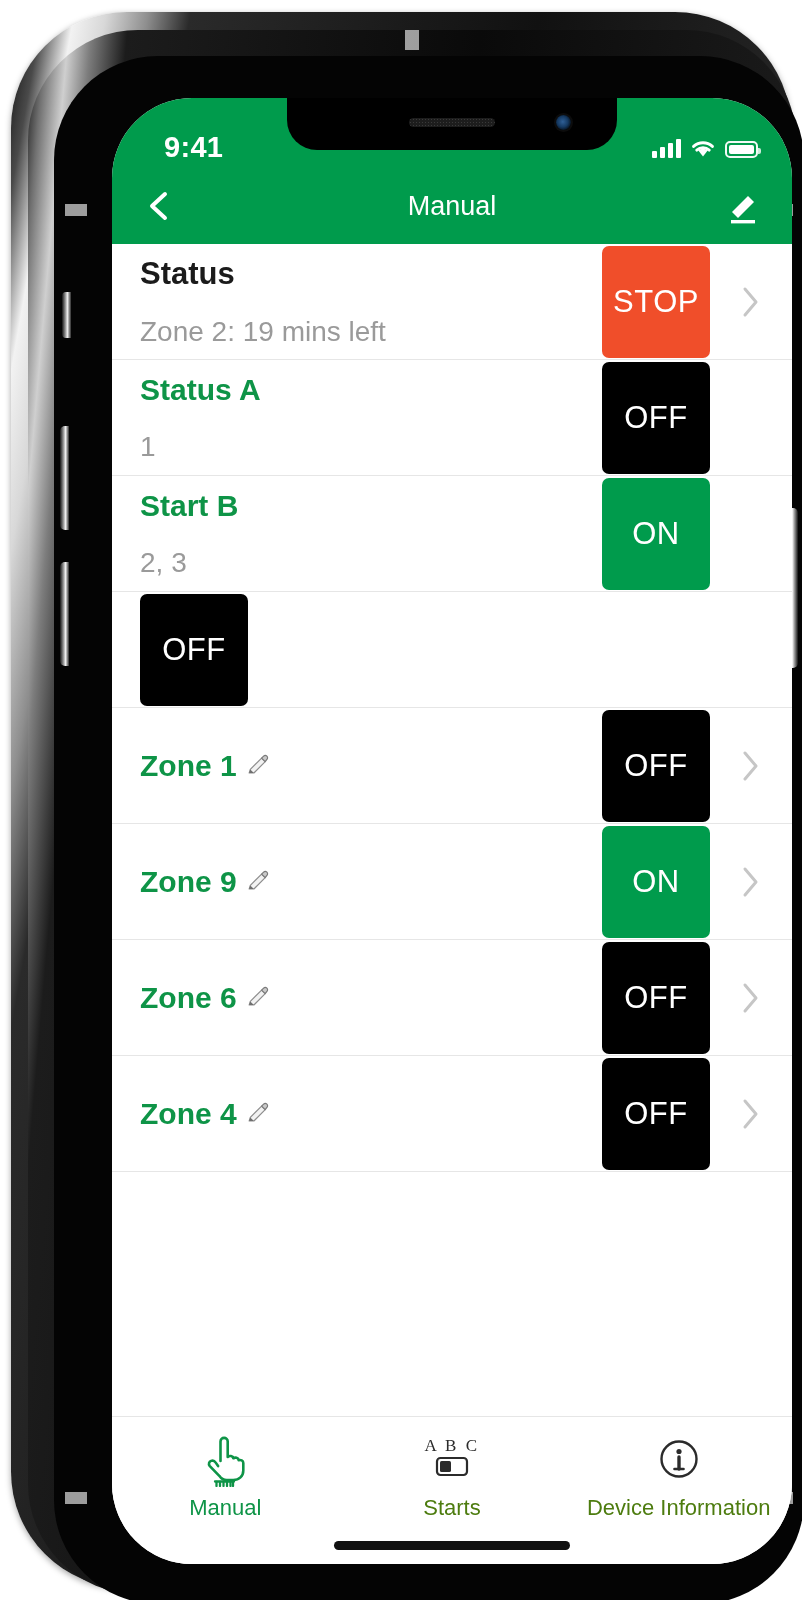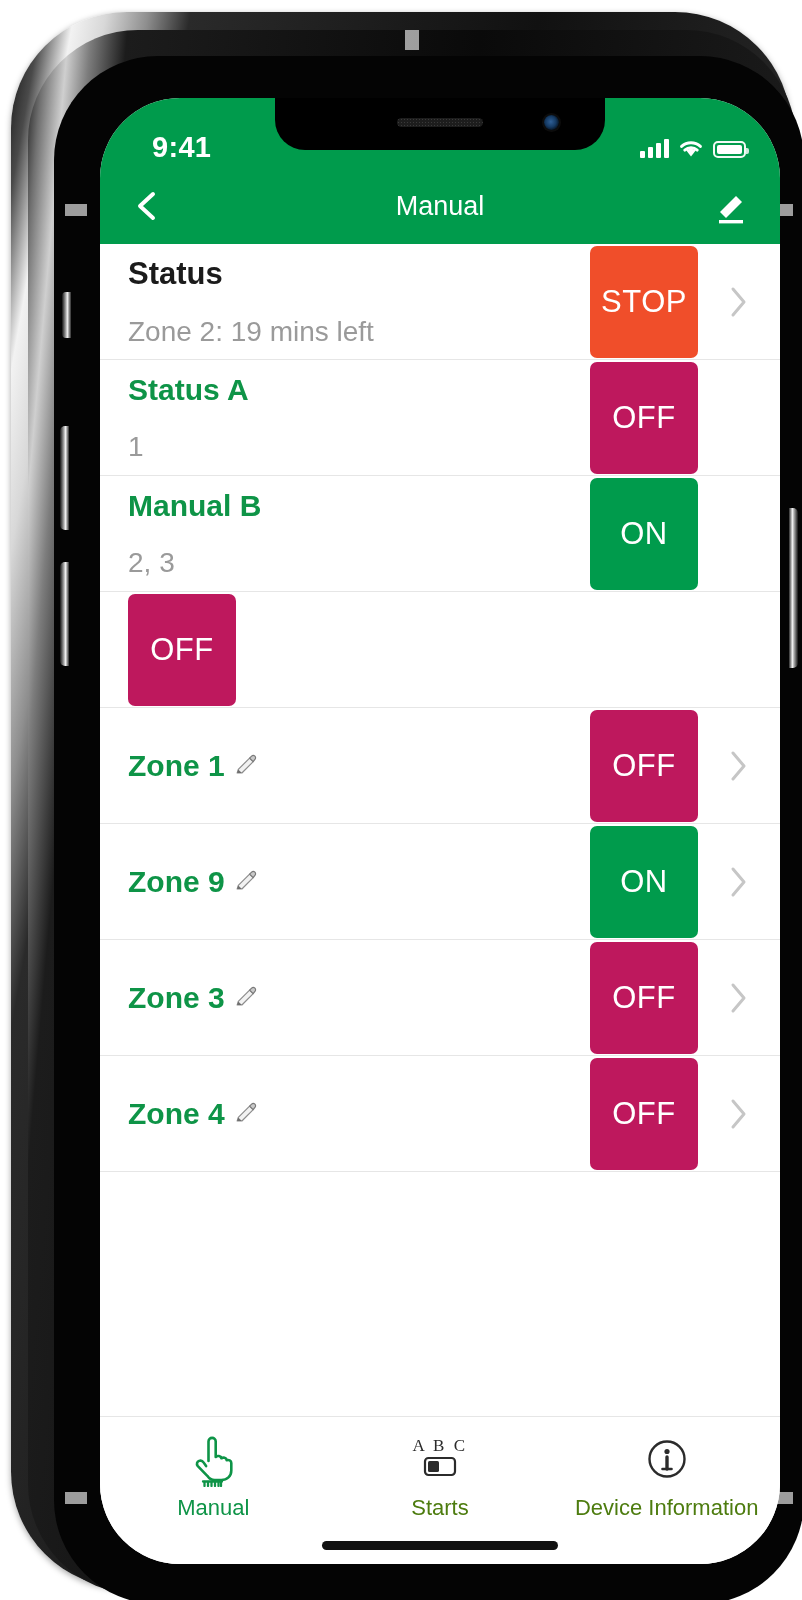--- a/index.html
+++ b/index.html
@@ -79,21 +79,21 @@
   .ant-l1 { left: 11px;  top: 148px;  width: 22px; height: 12px; }
   .ant-r1 { right: 11px; top: 148px;  width: 22px; height: 12px; }
   .ant-l2 { left: 11px;  top: 1436px; width: 22px; height: 12px; }
   .ant-r2 { right: 11px; top: 1436px; width: 22px; height: 12px; }
   .ant-top { left: 50%;  top: 0px;  transform: translateX(-50%); width: 14px; height: 20px; }
   .ant-bot { left: 50%;  bottom: 0px; transform: translateX(-50%); width: 14px; height: 20px; }
 
   
   .screen {
     position: absolute;
-    left: 46px;
+    left: 58px;
     top: 42px;
     width: 680px;
     height: 1466px;
     border-radius: 80px;
     background: #ffffff;
     overflow: hidden;
   }
 
   
   .statusbar {
@@ -225,21 +225,21 @@
     display: flex;
     align-items: center;
     justify-content: center;
     color: #fff;
     font-size: 31px;
     letter-spacing: .5px;
     flex: none;
     cursor: pointer;
     user-select: none;
   }
-  .pill.off  { background: #be185d; }
+  .pill.off  { background: #000000; }
   .pill.on   { background: #009B4C; }
   .pill.stop { background: #F04E2A; }
 
   .chev-cell {
     width: 82px;
     display: flex;
     align-items: center;
     justify-content: center;
     flex: none;
   }
@@ -372,21 +372,21 @@
                 <div class="pill off">OFF</div>
                 <div class="chev-cell empty">
                   <svg class="chev" viewBox="0 0 20 34">
                     <path d="M4 4 L15 17 L4 30" stroke="#c6c6c6" stroke-width="3" fill="none" stroke-linecap="round" stroke-linejoin="round"></path>
                   </svg>
                 </div>
               </div>
               <div class="row">
                 <div class="row-text">
                   <div class="row-title">
-                    <span>Manual B</span>
+                    <span>Start B</span>
                   </div>
                   <div class="row-sub">2, 3</div>
                 </div>
                 <div class="pill on">ON</div>
                 <div class="chev-cell empty">
                   <svg class="chev" viewBox="0 0 20 34">
                     <path d="M4 4 L15 17 L4 30" stroke="#c6c6c6" stroke-width="3" fill="none" stroke-linecap="round" stroke-linejoin="round"></path>
                   </svg>
                 </div>
               </div>
@@ -434,21 +434,21 @@
                 <div class="pill on">ON</div>
                 <div class="chev-cell">
                   <svg class="chev" viewBox="0 0 20 34">
                     <path d="M4 4 L15 17 L4 30" stroke="#c6c6c6" stroke-width="3" fill="none" stroke-linecap="round" stroke-linejoin="round"></path>
                   </svg>
                 </div>
               </div>
               <div class="row">
                 <div class="row-text">
                   <div class="row-title plain">
-                    <span>Zone 3</span>
+                    <span>Zone 6</span>
                     <span style="display: inline-flex;">
                       <svg class="pencil-icon" viewBox="0 0 24 24" aria-hidden="true">
                         <path d="M3.2 19.0 L4.3 15.4 L15.6 4.1 L19.2 7.7 L7.9 19.0 Z" fill="#f2f2f2" stroke="#8d8d8d" stroke-width="1.2" stroke-linejoin="round"></path>
                         <path d="M15.6 4.1 L17.6 2.1 a2.3 2.3 0 0 1 3.3 3.3 L19.2 7.7 Z" fill="#c9c9c9" stroke="#7a7a7a" stroke-width="1.2" stroke-linejoin="round"></path>
                         <path d="M4.3 15.4 L7.9 19.0 L3.2 19.0 Z" fill="#6f6f6f"></path>
                       </svg>
                     </span>
                   </div>
                 </div>
                 <div class="pill off">OFF</div>

